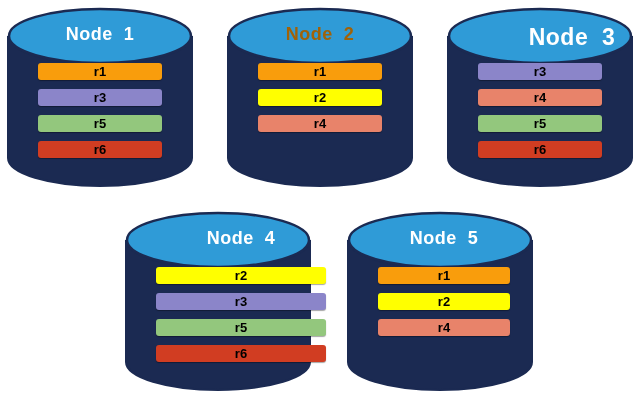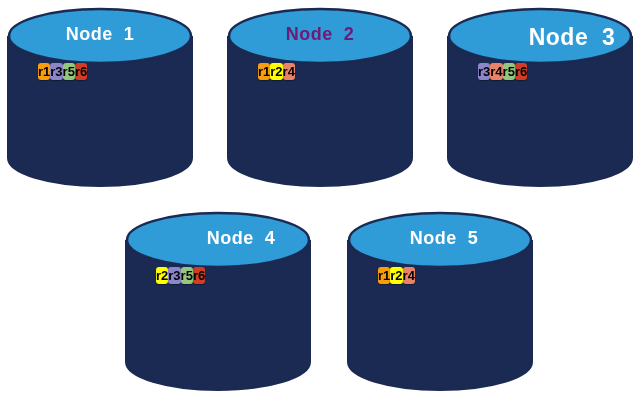--- a/index.html
+++ b/index.html
@@ -45,21 +45,21 @@
     letter-spacing: 0.5px;
     white-space: pre;
     user-select: none;
   }
 
   .record-bars {
     position: absolute;
     left: 0;
     width: 100%;
     display: flex;
-    flex-direction: row;
+    flex-direction: column;
   }
 
   .record-bar {
     position: relative;
     box-sizing: border-box;
     border-radius: 3px;
     text-align: center;
     color: #000000;
     font-weight: bold;
     font-family: "Liberation Sans", sans-serif;
@@ -87,21 +87,21 @@
         <div class="record-bar" style="background: rgb(139, 133, 201); color: rgb(0, 0, 0); font-size: 13px;">r3</div>
         <div class="record-bar" style="background: rgb(147, 199, 125); color: rgb(0, 0, 0); font-size: 13px;">r5</div>
         <div class="record-bar" style="background: rgb(209, 61, 34); color: rgb(0, 0, 0); font-size: 13px;">r6</div>
       </div>
     </div>
     <div class="node-cylinder" style="left: 228px; top: 8px; width: 184px; height: 178px;">
       <svg class="cyl-svg" width="184" height="178" viewBox="0 0 184 178">
         <path d="M 0,28 L 0,150 A 92,28 0 0 0 184,150 L 184,28 A 92,28 0 0 1 0,28 Z" fill="#1b2a52" stroke="#1b2a52" stroke-width="2"></path>
         <ellipse cx="92" cy="28" rx="91" ry="27" fill="#2f9bd7" stroke="#1b2a52" stroke-width="2.5"></ellipse>
       </svg>
-      <div class="node-title" style="top: 16px; font-size: 18px; color: #701a75;">Node  2</div>
+      <div class="node-title" style="top: 16px; font-size: 18px; color: #a16207;">Node  2</div>
       <div class="record-bars" style="top: 55px; padding-left: 30px; padding-right: 30px; box-sizing: border-box;">
         <div class="record-bar" style="background: rgb(249, 157, 12); color: rgb(0, 0, 0); font-size: 13px;">r1</div>
         <div class="record-bar" style="background: rgb(255, 255, 0); color: rgb(0, 0, 0); font-size: 13px;">r2</div>
         <div class="record-bar" style="background: rgb(232, 131, 106); color: rgb(0, 0, 0); font-size: 13px;">r4</div>
       </div>
     </div>
     <div class="node-cylinder" style="left: 448px; top: 8px; width: 184px; height: 178px;">
       <svg class="cyl-svg" width="184" height="178" viewBox="0 0 184 178">
         <path d="M 0,28 L 0,150 A 92,28 0 0 0 184,150 L 184,28 A 92,28 0 0 1 0,28 Z" fill="#1b2a52" stroke="#1b2a52" stroke-width="2"></path>
         <ellipse cx="92" cy="28" rx="91" ry="27" fill="#2f9bd7" stroke="#1b2a52" stroke-width="2.5"></ellipse>

